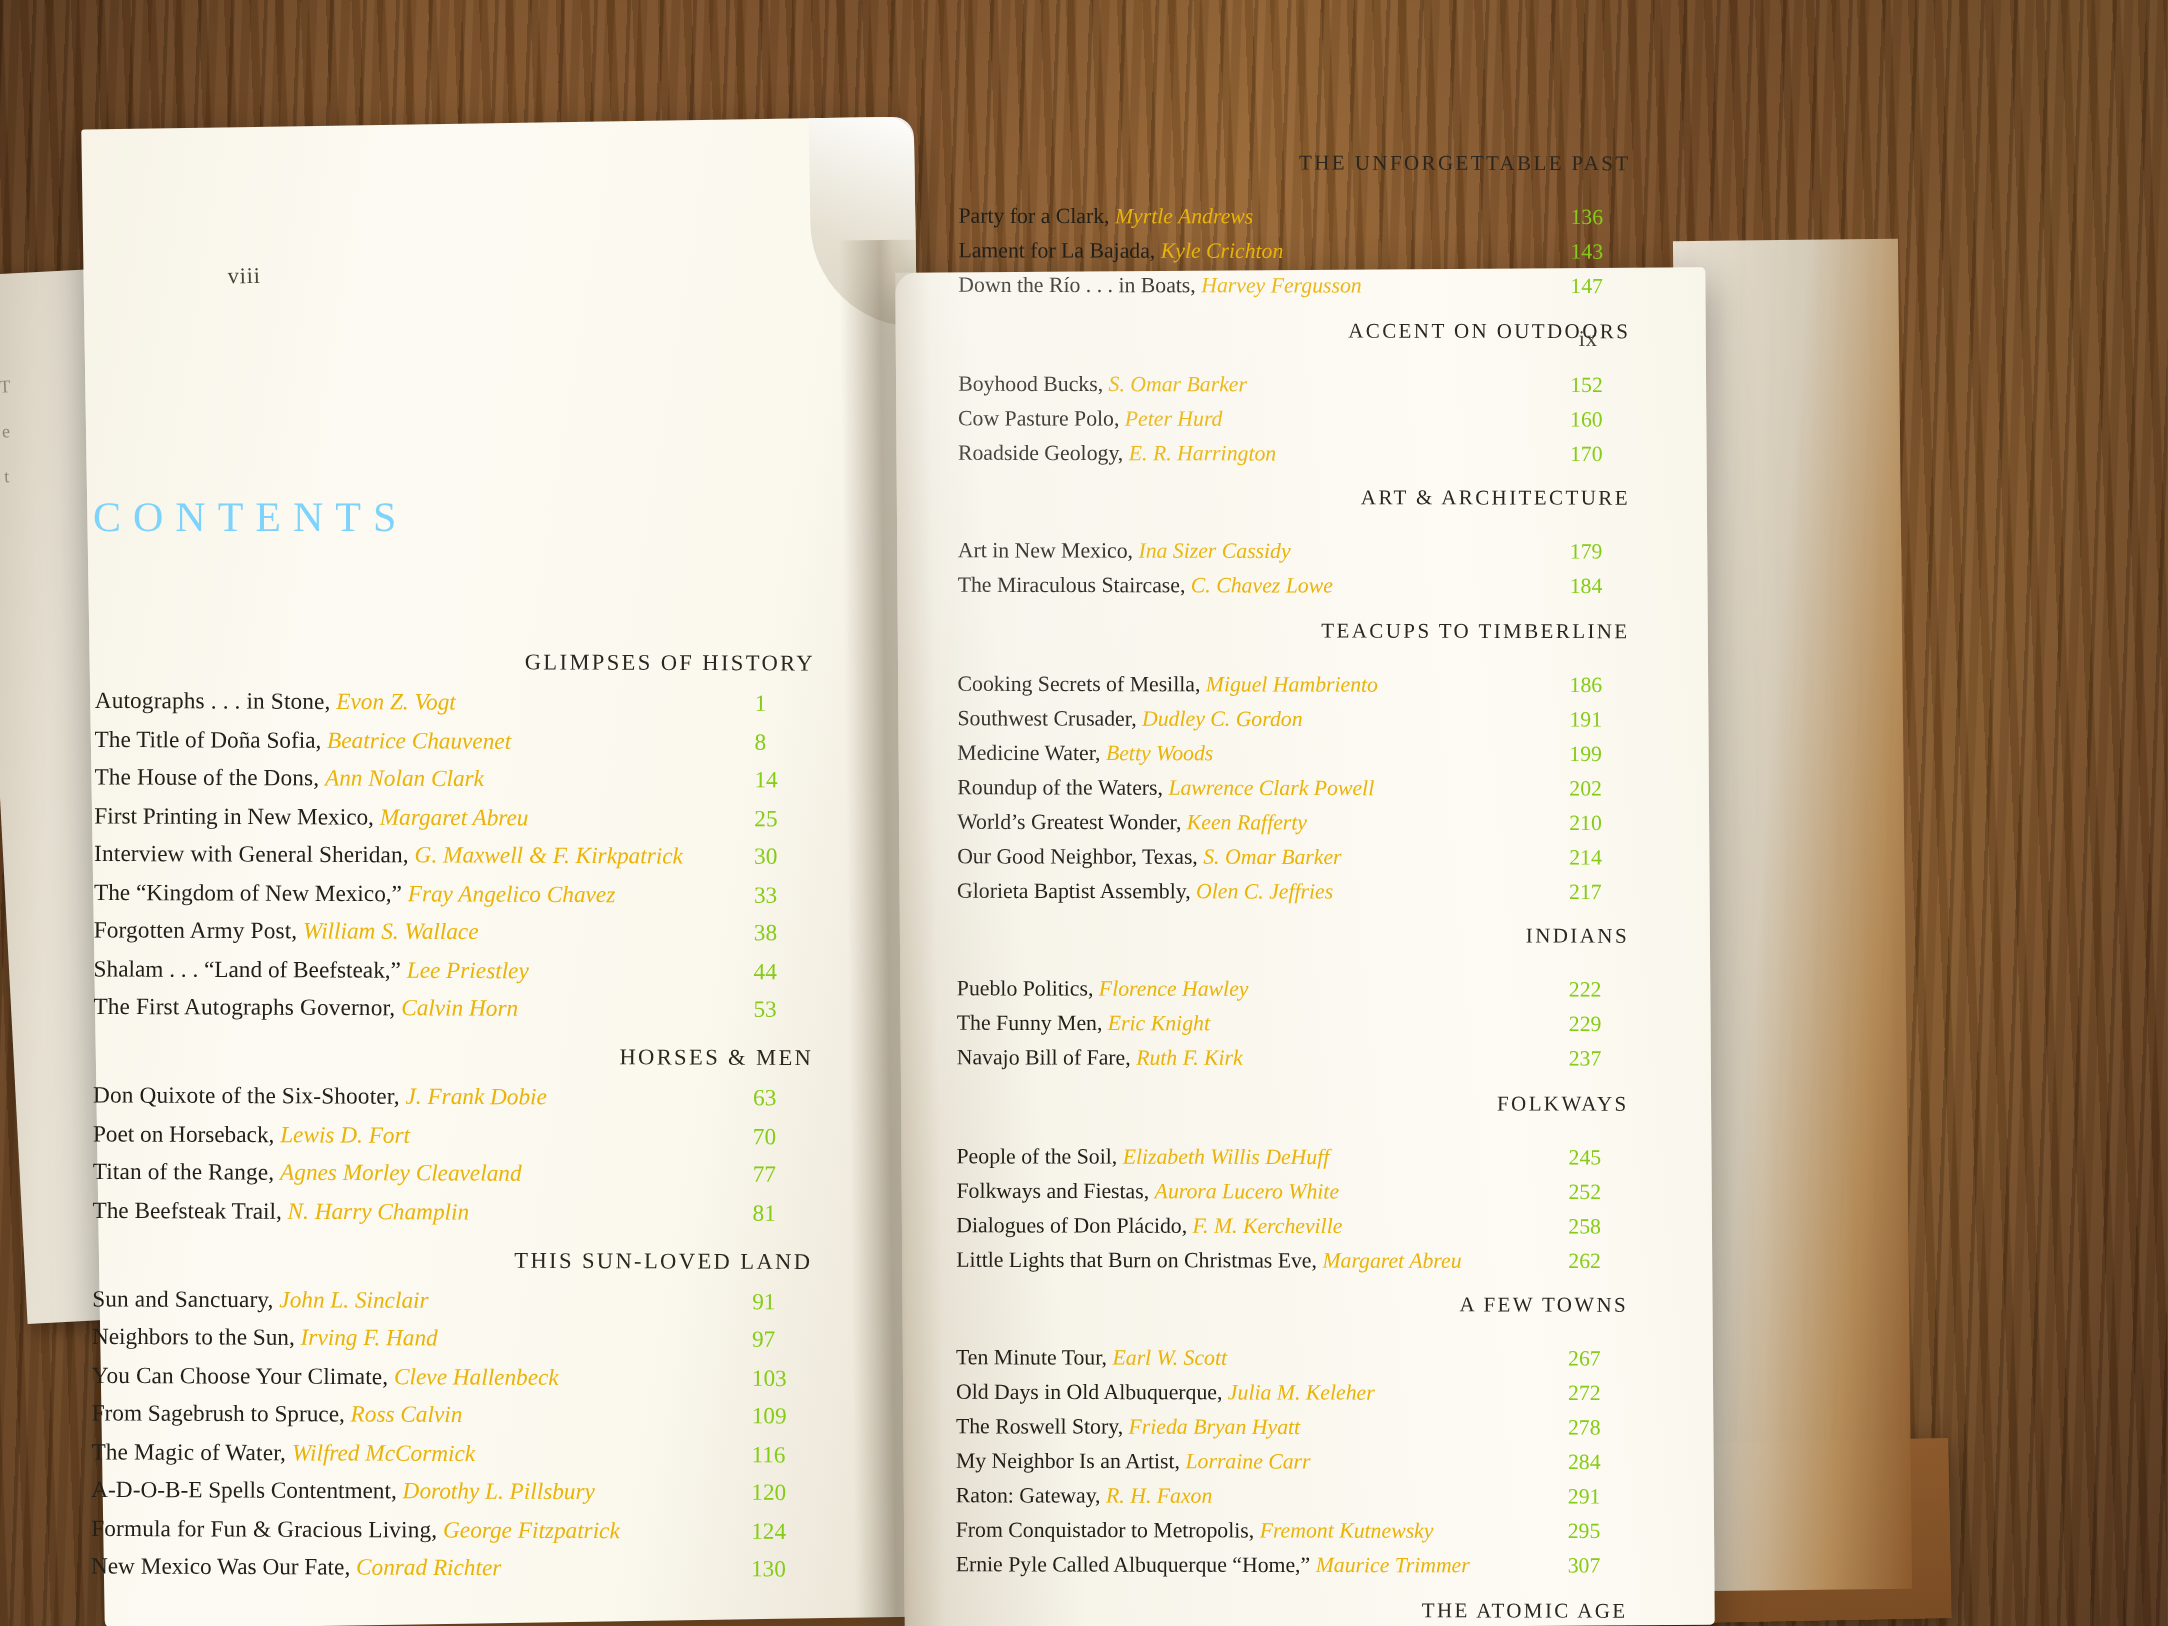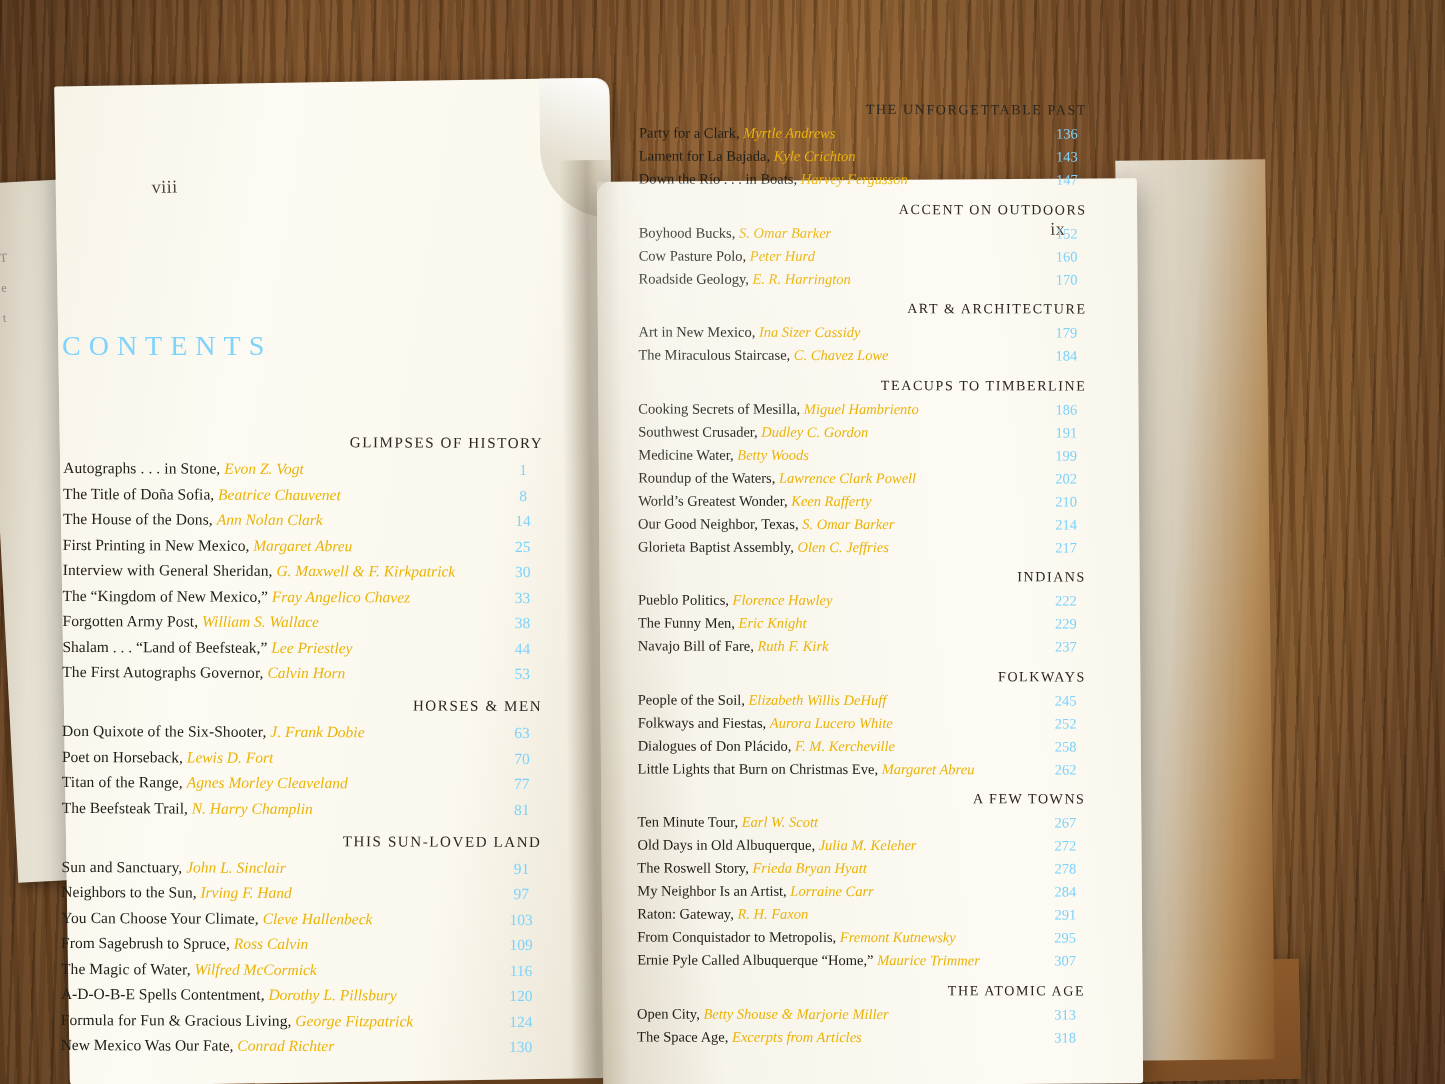--- a/index.html
+++ b/index.html
@@ -134,21 +134,21 @@
     top: 0;
     width: 70px;
     height: 140px;
     background: linear-gradient(200deg, rgba(255,255,255,0.9) 0%, rgba(225,219,203,0.85) 60%, rgba(190,182,163,0.5) 100%);
     border-radius: 0 18px 0 90px;
   }
 
   
   .folio {
     position: absolute;
-    font-size: 18px;
+    font-size: 15px;
     color: #4a4438;
     letter-spacing: 0.5px;
   }
   .folio-left { left: 96px; top: 92px; }
   .folio-right { right: 72px; top: 40px; }
 
   .contents-title {
     position: absolute;
     left: 62px;
     top: 290px;
@@ -175,37 +175,37 @@
     font-size: 14.5px;
   }
 
   .section-head {
     text-align: right;
     letter-spacing: 1.6px;
     font-size: 15px;
     color: #2b2720;
     margin: 14px 0 7px 0;
   }
-  .col-right .section-head { font-size: 14px; margin: 12px 0 6px 0; }
+  .col-right .section-head { font-size: 14px; margin: 12px 0 18px 0; }
 
   .entry {
     display: flex;
     align-items: baseline;
     line-height: 19.5px;
     margin: 0 0 3.5px 0;
     white-space: nowrap;
   }
   .col-left .entry { line-height: 21px; margin-bottom: 4.5px; }
   .entry .t { color: #23201a; }
   .entry .a { font-style: italic; color: #eab308; }
   .entry .fill { flex: 1 1 auto; }
   .entry .pg {
     width: 40px;
-    text-align: center;
-    color: #7dd3fc;
+    text-align: left;
+    color: #84cc16;
   }
   .group { margin-bottom: 10px; }
 
   
   .col-left .entry:nth-child(odd) .t { letter-spacing: 0.1px; }
 
   
   .skew-left { transform: rotate(0.25deg); }
   .skew-right { transform: rotate(0.12deg); }
 

